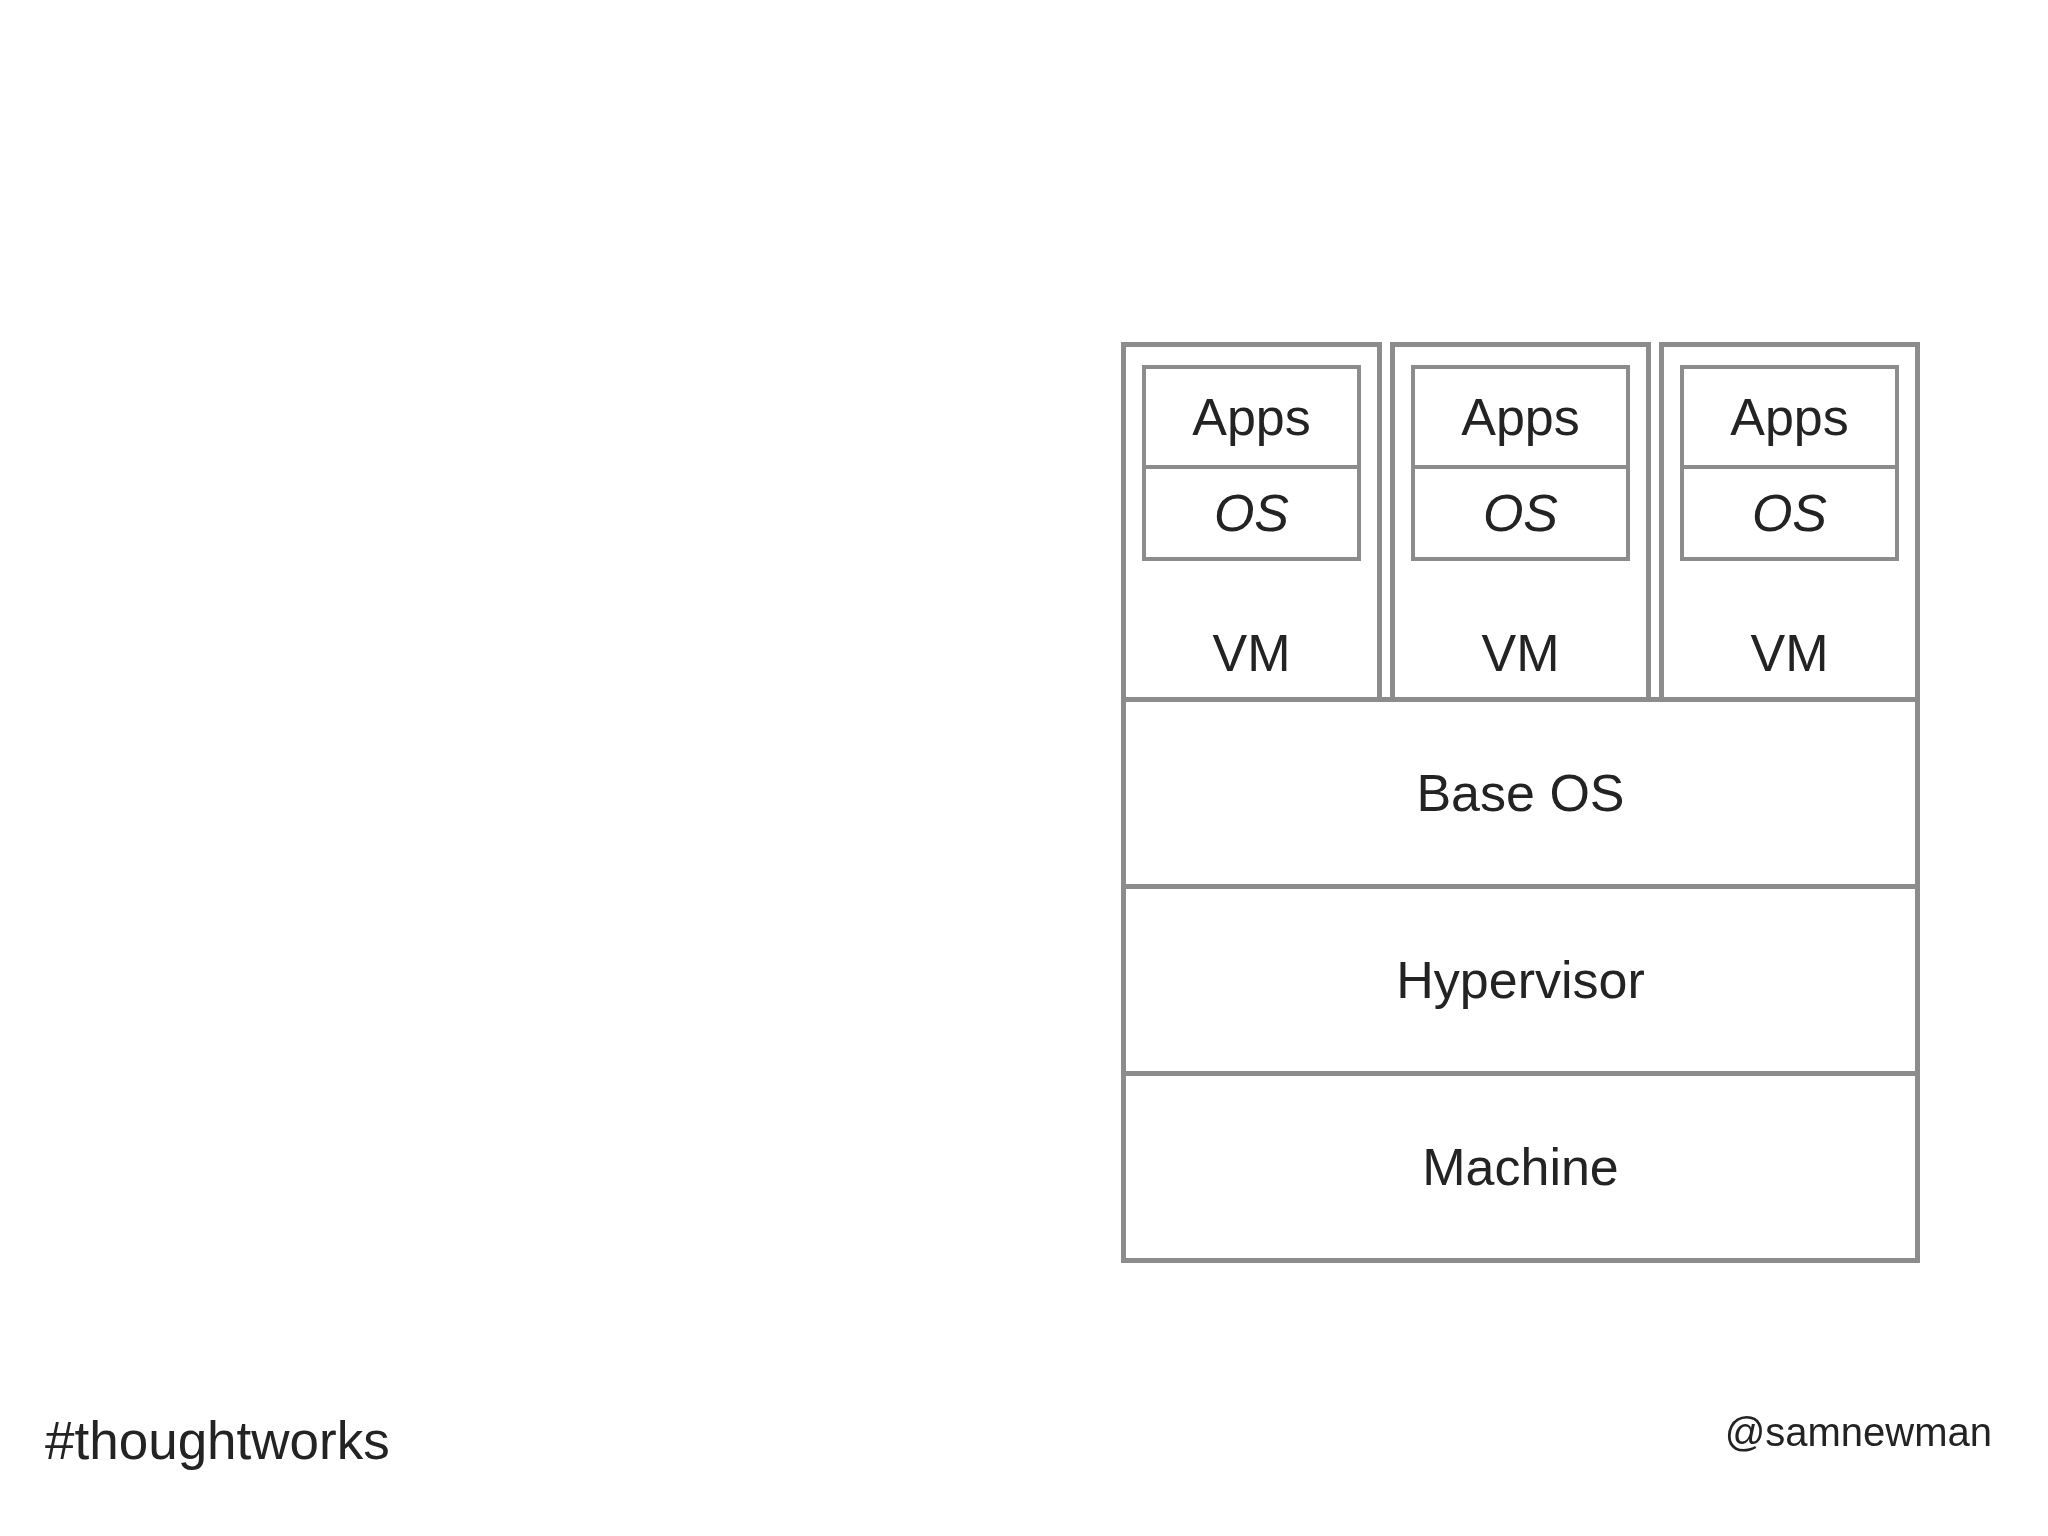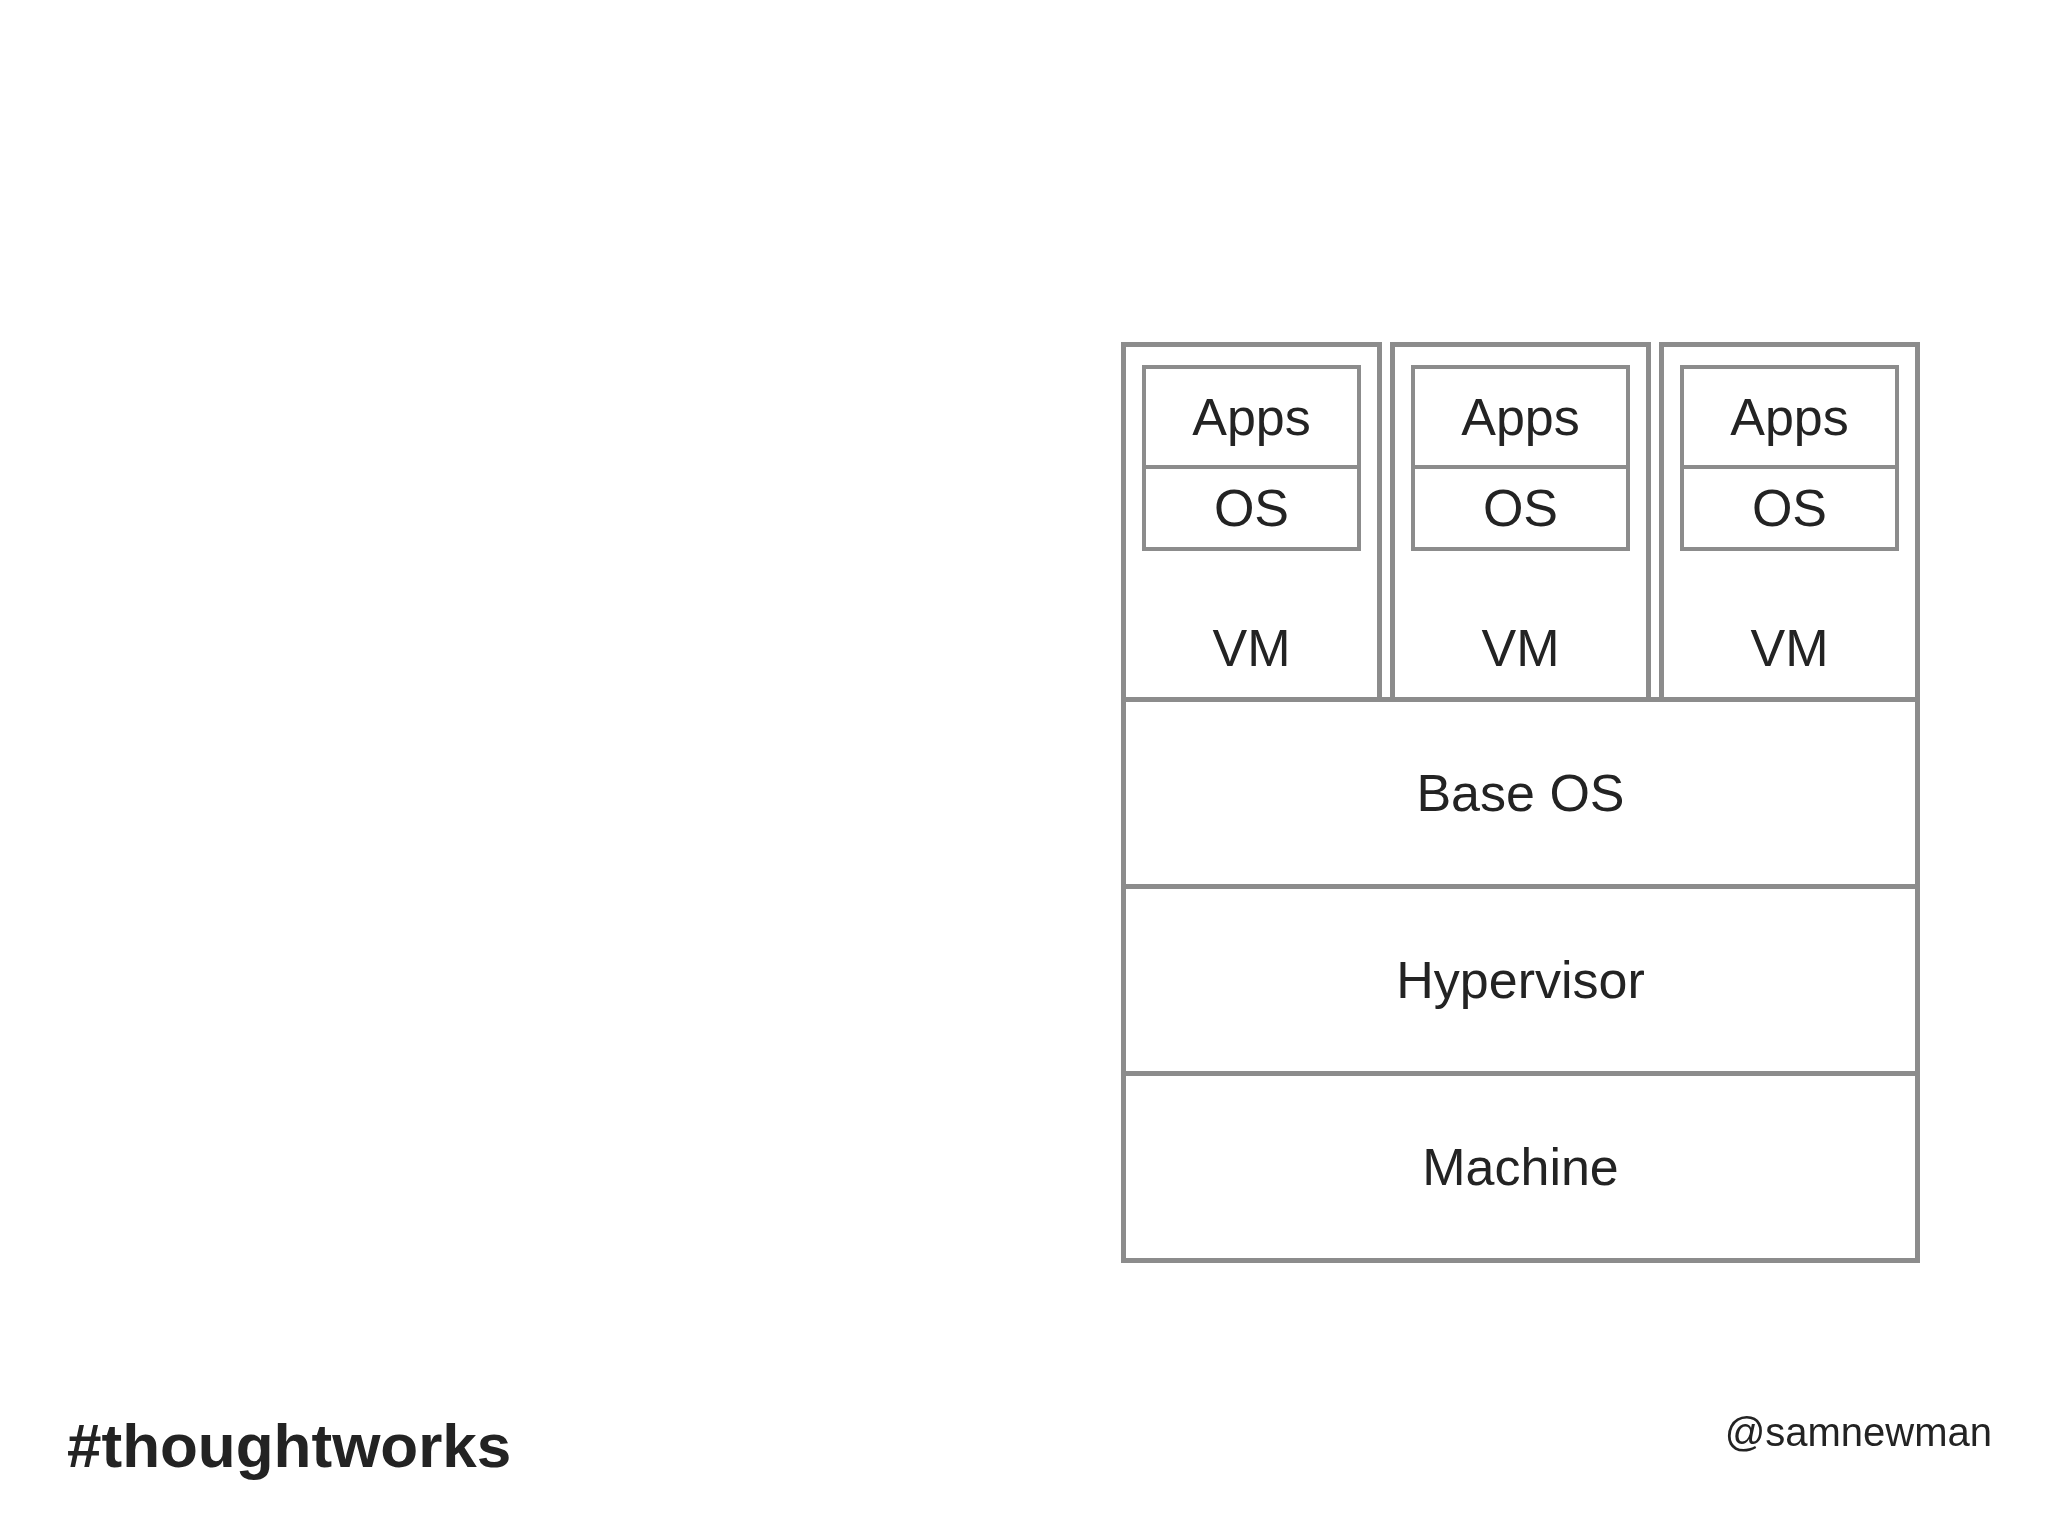--- a/index.html
+++ b/index.html
@@ -33,21 +33,21 @@
   .inner-stack {
     margin: 18px 16px 8px 16px;
     border: 4px solid var(--line-color);
   }
   .cell {
     height: 96px;
     display: flex;
     align-items: center;
     justify-content: center;
   }
-  .cell-os { height: 82px; border-top: 4px solid var(--line-color); }
+  .cell-os { height: 92px; border-top: 4px solid var(--line-color); font-style: italic; }
   .vm-label-area {
     flex: 1;
     display: flex;
     align-items: center;
     justify-content: center;
     margin-top: 39px;
   }
   .layer {
     height: 192px;
     border: 5px solid var(--line-color);
@@ -58,24 +58,24 @@
     justify-content: center;
   }
   .label {
     font-size: 52px;
     font-weight: 300;
     line-height: 1;
     white-space: nowrap;
   }
   .footer-left {
     position: absolute;
-    left: 67px;
+    left: 45px;
     top: 1410px;
-    font-size: 62px;
-    font-weight: 700;
+    font-size: 53px;
+    font-weight: 400;
   }
   .footer-right {
     position: absolute;
     right: 56px;
     top: 1410px;
     font-size: 40px;
     font-weight: 300;
     text-align: center;
   }
 </style>

